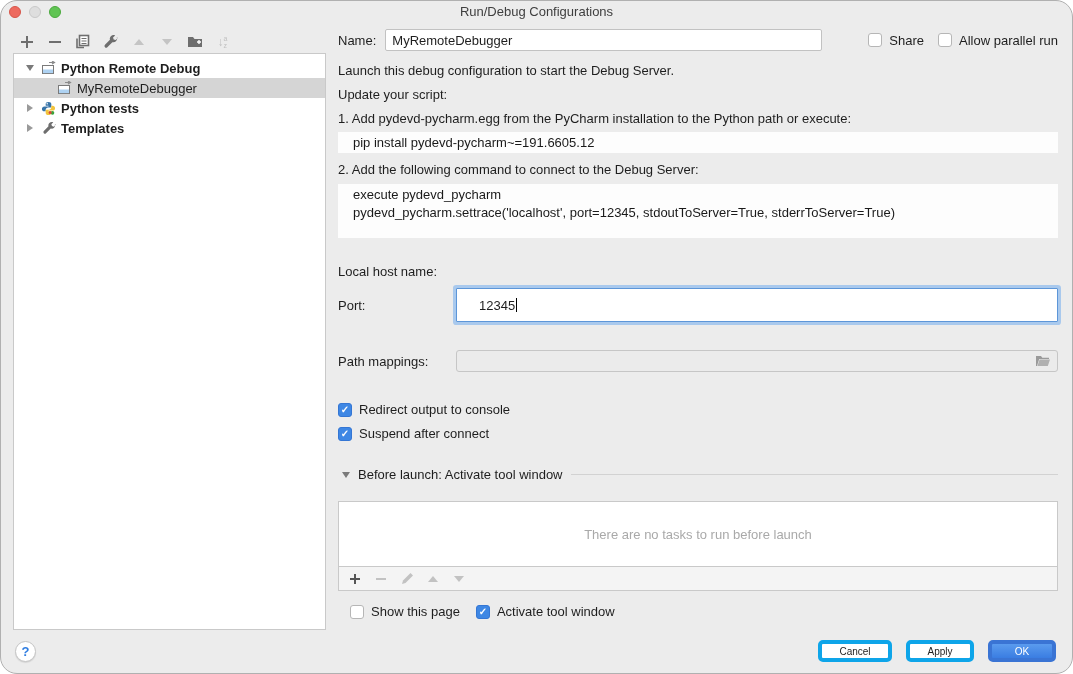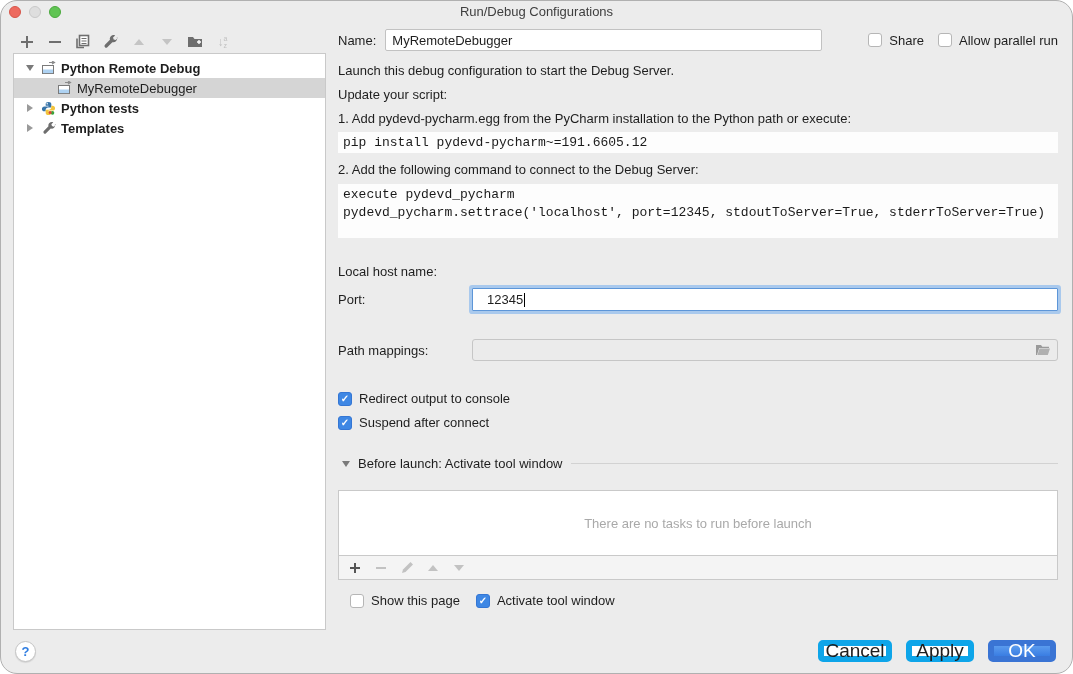--- a/index.html
+++ b/index.html
@@ -48,30 +48,30 @@
            font-family:"Liberation Sans",sans-serif; font-size:13px; color:#1e1e1e; padding:0 6px; }
   .name-input { width:437px; margin-left:9px; }
   .spacer { flex:1; }
   .cb { width:14px; height:14px; min-width:14px; border:1px solid #b6b6b6; border-radius:3px;
         background:#fff; display:inline-flex; align-items:center; justify-content:center; }
   .cb[data-checked="true"] { background:#3e87e4; border-color:#3476d4; }
   .cb[data-checked="true"]::after { content:"✓"; color:#fff; font-size:10px; font-weight:bold; line-height:1; }
   .cb-lab { margin-left:7px; }
   .cb-group { display:flex; align-items:center; }
   p.instr { line-height:24px; }
-  .code { background:#fdfdfd; font-family:Liberation Mono, monospace; font-size:13px;
-          color:#1a1a1a; padding:2px 5px; line-height:18px; }
+  .code { background:#fdfdfd; font-family:Liberation Sans, sans-serif; font-size:13px;
+          color:#1a1a1a; padding:2px 15px; line-height:18px; }
   .code1 { margin:1px 0 5px 0; height:21px; display:flex; align-items:center; }
   .code2 { margin:2px 0 26px 0; padding-bottom:16px; }
-  .form-row { margin-bottom:9px;gap:16px; }
+  .form-row { margin-bottom:9px; }
   .form-lbl { width:118px; min-width:118px; }
   .grow-field { flex:1; }
   .port-row { margin-bottom:28px; }
   .port-field { flex:1; display:flex; align-items:center; border:1px solid #5d96d8;
-                box-shadow:0 0 0 3px #a9c9ed; border-radius:1px; background:#fff; height:23px; padding:0 14px; }
+                box-shadow:0 0 0 3px #a9c9ed; border-radius:1px; background:#fff; height:34px; padding:0 22px; }
   .caret { display:inline-block; width:1px; height:14px; background:#000; margin-left:1px; }
   .lh-row { margin-bottom:9px; }
   .path-row { margin-bottom:30px; }
   .path-field { flex:1; background:#ebebeb; border:1px solid #c6c6c6; border-radius:3px; height:22px;
                 display:flex; align-items:center; justify-content:flex-end; padding:0 6px; }
   .opt-row { margin-bottom:9px; }
   .opt-row.last { margin-bottom:26px; }
   .bl-header { display:flex; align-items:center; margin-bottom:19px; }
   .bl-title { margin:0 8px 0 8px; white-space:nowrap; }
   .bl-line { flex:1; height:1px; background:#d2d2d2; }
@@ -85,22 +85,22 @@
   .tt-icon.disabled { color:#c2c2c2; }
   .tri-up2   { width:0; height:0; border-left:5px solid transparent; border-right:5px solid transparent; border-bottom:6px solid #c2c2c2; }
   .tri-down2 { width:0; height:0; border-left:5px solid transparent; border-right:5px solid transparent; border-top:6px solid #c2c2c2; }
   .show-row { padding-left:12px; }
   .show-row .cb-group + .cb-group { margin-left:16px; }
   
   .help-btn { position:absolute; left:14px; bottom:11px; width:21px; height:21px; border-radius:50%;
               background:#fff; border:1px solid #c4c4c4; color:#2f7de1; font-size:13px; font-weight:bold;
               display:flex; align-items:center; justify-content:center; box-shadow:0 1px 1px rgba(0,0,0,.1); }
   .footer-btns { position:absolute; right:16px; bottom:11px; display:flex; gap:14px; }
-  .btn { height:22px; border-radius:5px; border:6px solid #0ea5e9; background:#fff;
-         font-family:"Liberation Sans",sans-serif; font-size:19px; color:#1e1e1e;
+  .btn { height:22px; border-radius:5px; border:4px solid #0ea5e9; background:#fff;
+         font-family:"Liberation Sans",sans-serif; font-size:10px; color:#1e1e1e;
          display:flex; align-items:center; justify-content:center; }
   .btn-cancel { width:74px; }
   .btn-apply { width:68px; }
   .btn-ok { width:68px; background:linear-gradient(#5a9bee,#3a7de2); border-color:#3a74d4; color:#fff; }
   svg { display:block; }
 </style>
 </head>
 <body>
 
 <div class="window">

